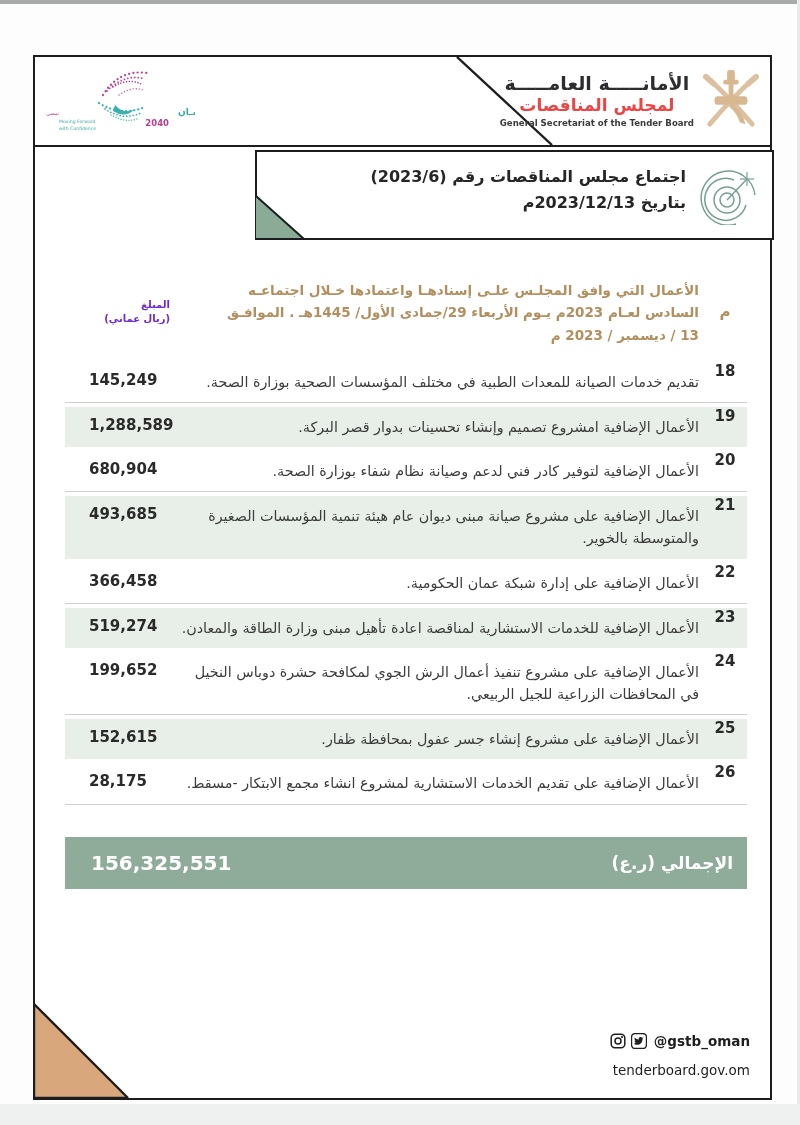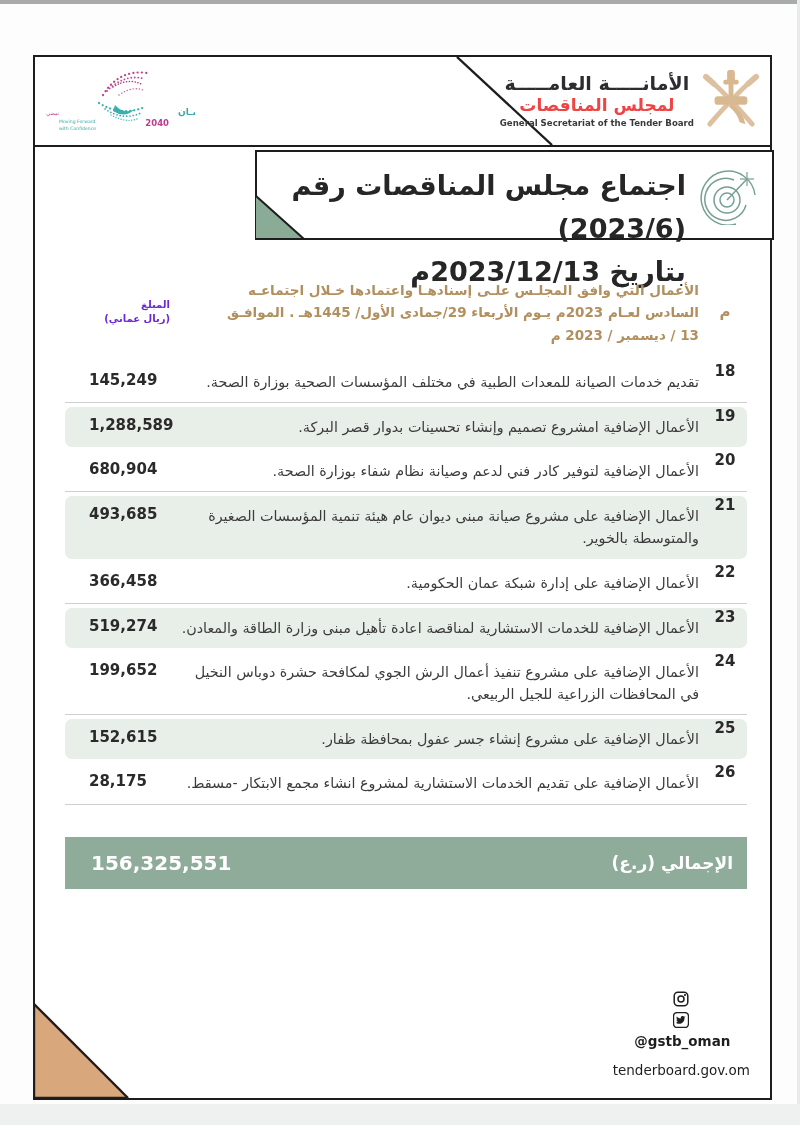--- a/index.html
+++ b/index.html
@@ -19,43 +19,43 @@
   .org-text { text-align:center; direction:rtl; }
   .org-ar1 { font-size:19px; font-weight:bold; color:#2d2d31; line-height:1.2; letter-spacing:0px; }
   .org-ar2 { font-size:17px; font-weight:bold; color:#ef4444; line-height:1.2; }
   .org-en { font-size:8.6px; font-weight:bold; color:#3a3a3a; margin-top:2px; direction:ltr; }
   .emblem { width:58px; height:72px; }
 
   
   .title-box { position:absolute; left:220px; top:93px; width:519px; height:90px; border:2px solid #1d1d1f; background:#fff; }
   .title-triangle { position:absolute; left:-2px; bottom:-2px; width:50px; height:45px; }
   .radar-icon { position:absolute; right:12px; top:13px; width:60px; height:60px; }
-  .title-text { position:absolute; right:86px; top:12px; left:16px; direction:rtl; text-align:right; color:#262626; font-weight:bold; font-size:27px; line-height:1.6; }
+  .title-text { position:absolute; right:86px; top:12px; left:16px; direction:rtl; text-align:right; color:#262626; font-weight:bold; font-size:16px; line-height:1.6; }
 
   
   .table-area { position:absolute; left:30px; top:222px; width:682px; }
   .thead { display:flex; align-items:center; min-height:66px; margin-bottom:16px; }
   .th-amount { width:105px; text-align:right; color:#6d28d9; font-weight:bold; font-size:10px; line-height:1.45; direction:rtl; }
   .th-works { flex:1; direction:rtl; text-align:right; color:#b28f5e; font-weight:bold; font-size:13.5px; line-height:1.65; padding:0 4px 0 40px; }
   .th-no { width:44px; text-align:center; color:#b28f5e; font-weight:bold; font-size:15px; }
 
   .row { display:flex; align-items:flex-start; }
   .row.plain { border-bottom:1px solid #cfcfcf; }
-  .row.shaded { background:#e8eee8; margin:4px 0;border-radius:7px; }
+  .row.shaded { background:#e8eee8; margin:4px 0; }
   .cell-amount { width:105px; padding:9px 0 9px 24px; font-size:15px; font-weight:bold; color:#2a2a2a; direction:ltr; }
   .cell-desc { flex:1; direction:rtl; text-align:right; font-size:14.3px; font-weight:500; color:#3c3c3c; line-height:1.55; padding:9px 4px 9px 10px; }
   .cell-no { width:44px; display:flex; align-items:center; justify-content:center; font-size:15px; font-weight:bold; color:#2a2a2a; }
 
   .total-band { margin-top:32px; height:52px; background:#8fac9b; display:flex; align-items:center; justify-content:space-between; direction:rtl; }
   .total-label { color:#ffffff; font-weight:bold; font-size:17px; padding-right:14px; }
   .total-value { color:#ffffff; font-weight:bold; font-size:20px; padding-left:26px; direction:ltr; }
 
   
   .footer { position:absolute; right:20px; bottom:20px; text-align:right; }
-  .footer-line1 { display:flex; align-items:center; justify-content:flex-end; gap:5px;flex-direction:column; }
+  .footer-line1 { display:flex; align-items:center; justify-content:flex-end; gap:5px; }
   .social-icon { width:16px; height:16px; display:block; }
   .footer-handle { font-size:13.5px; font-weight:bold; color:#1e1e1e; margin-left:2px; }
   .footer-site { font-size:13.5px; color:#1e1e1e; margin-top:13px; }
 
   .corner-triangle { position:absolute; left:-2px; bottom:-2px; width:98px; height:98px; }
 </style>
 </head>
 <body>
 
 <div class="canvas">

